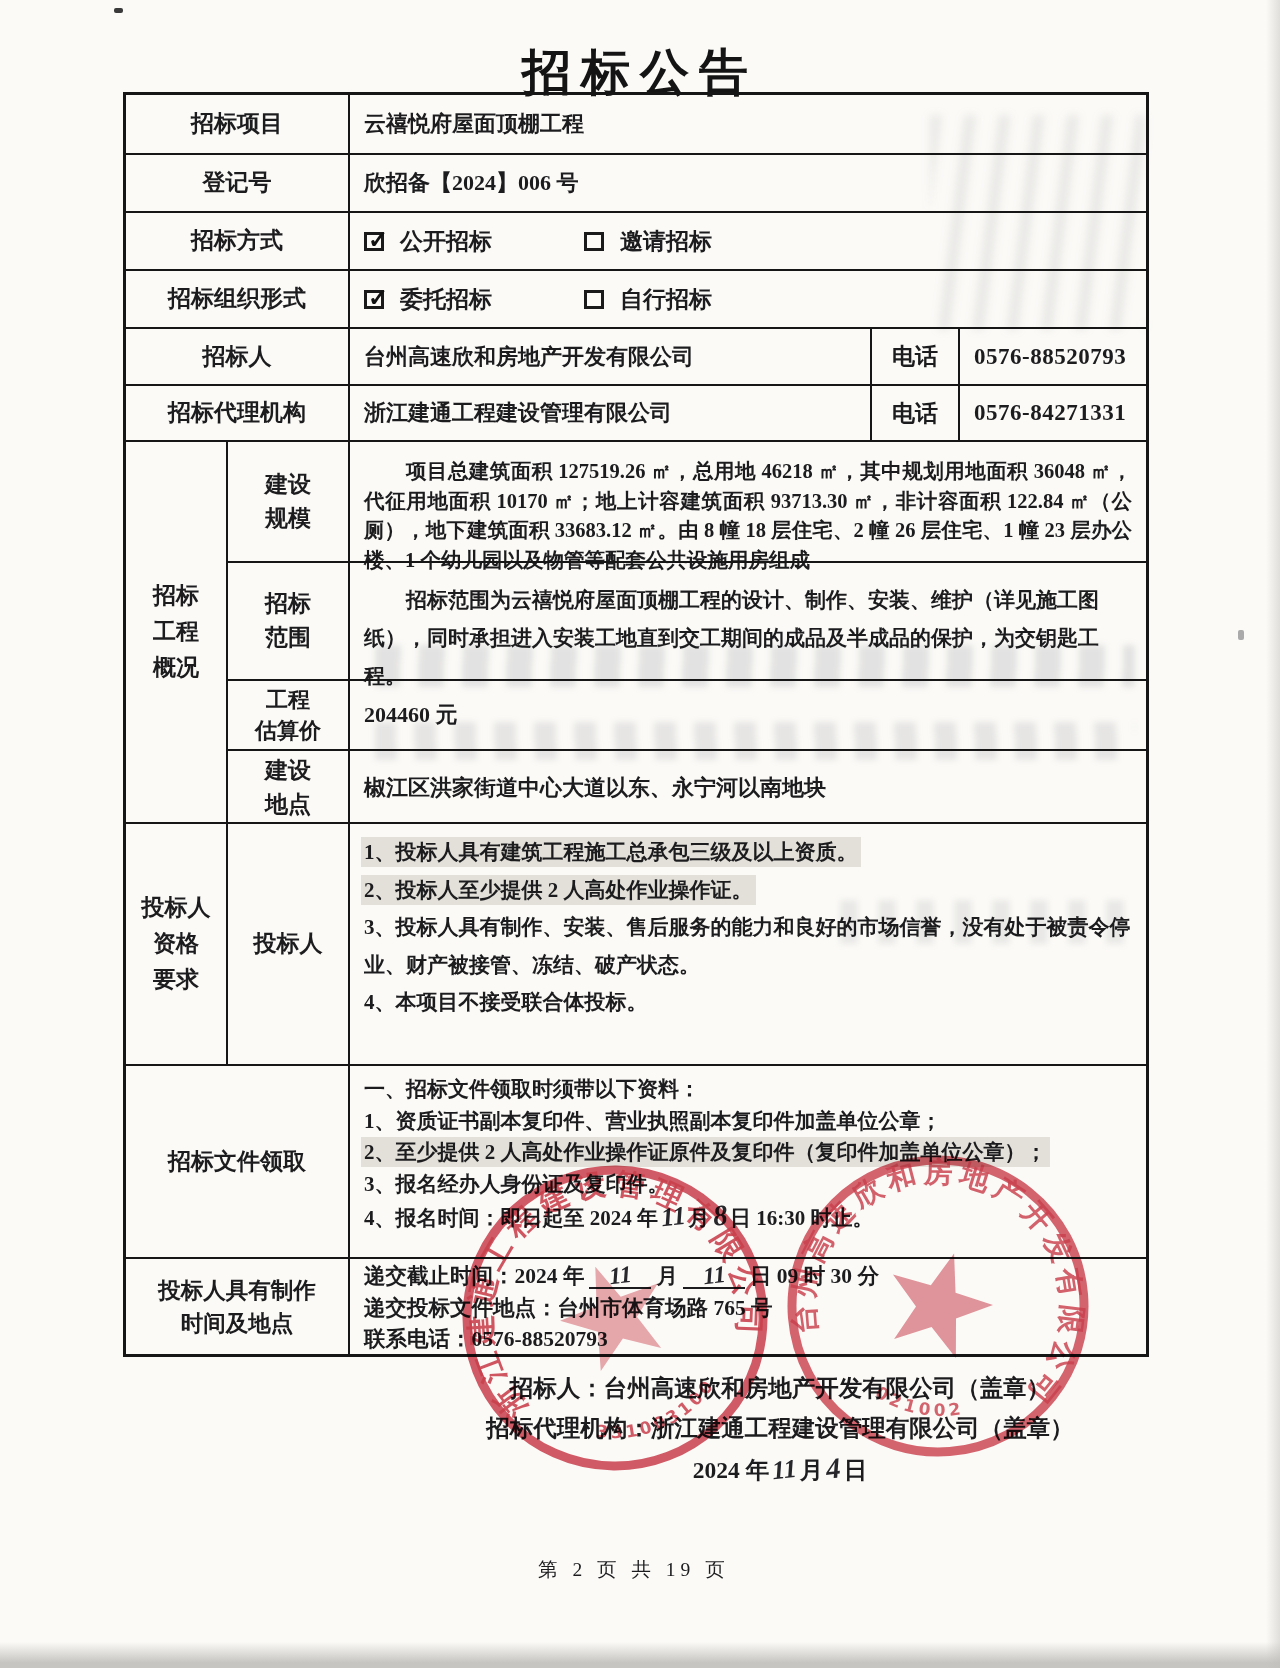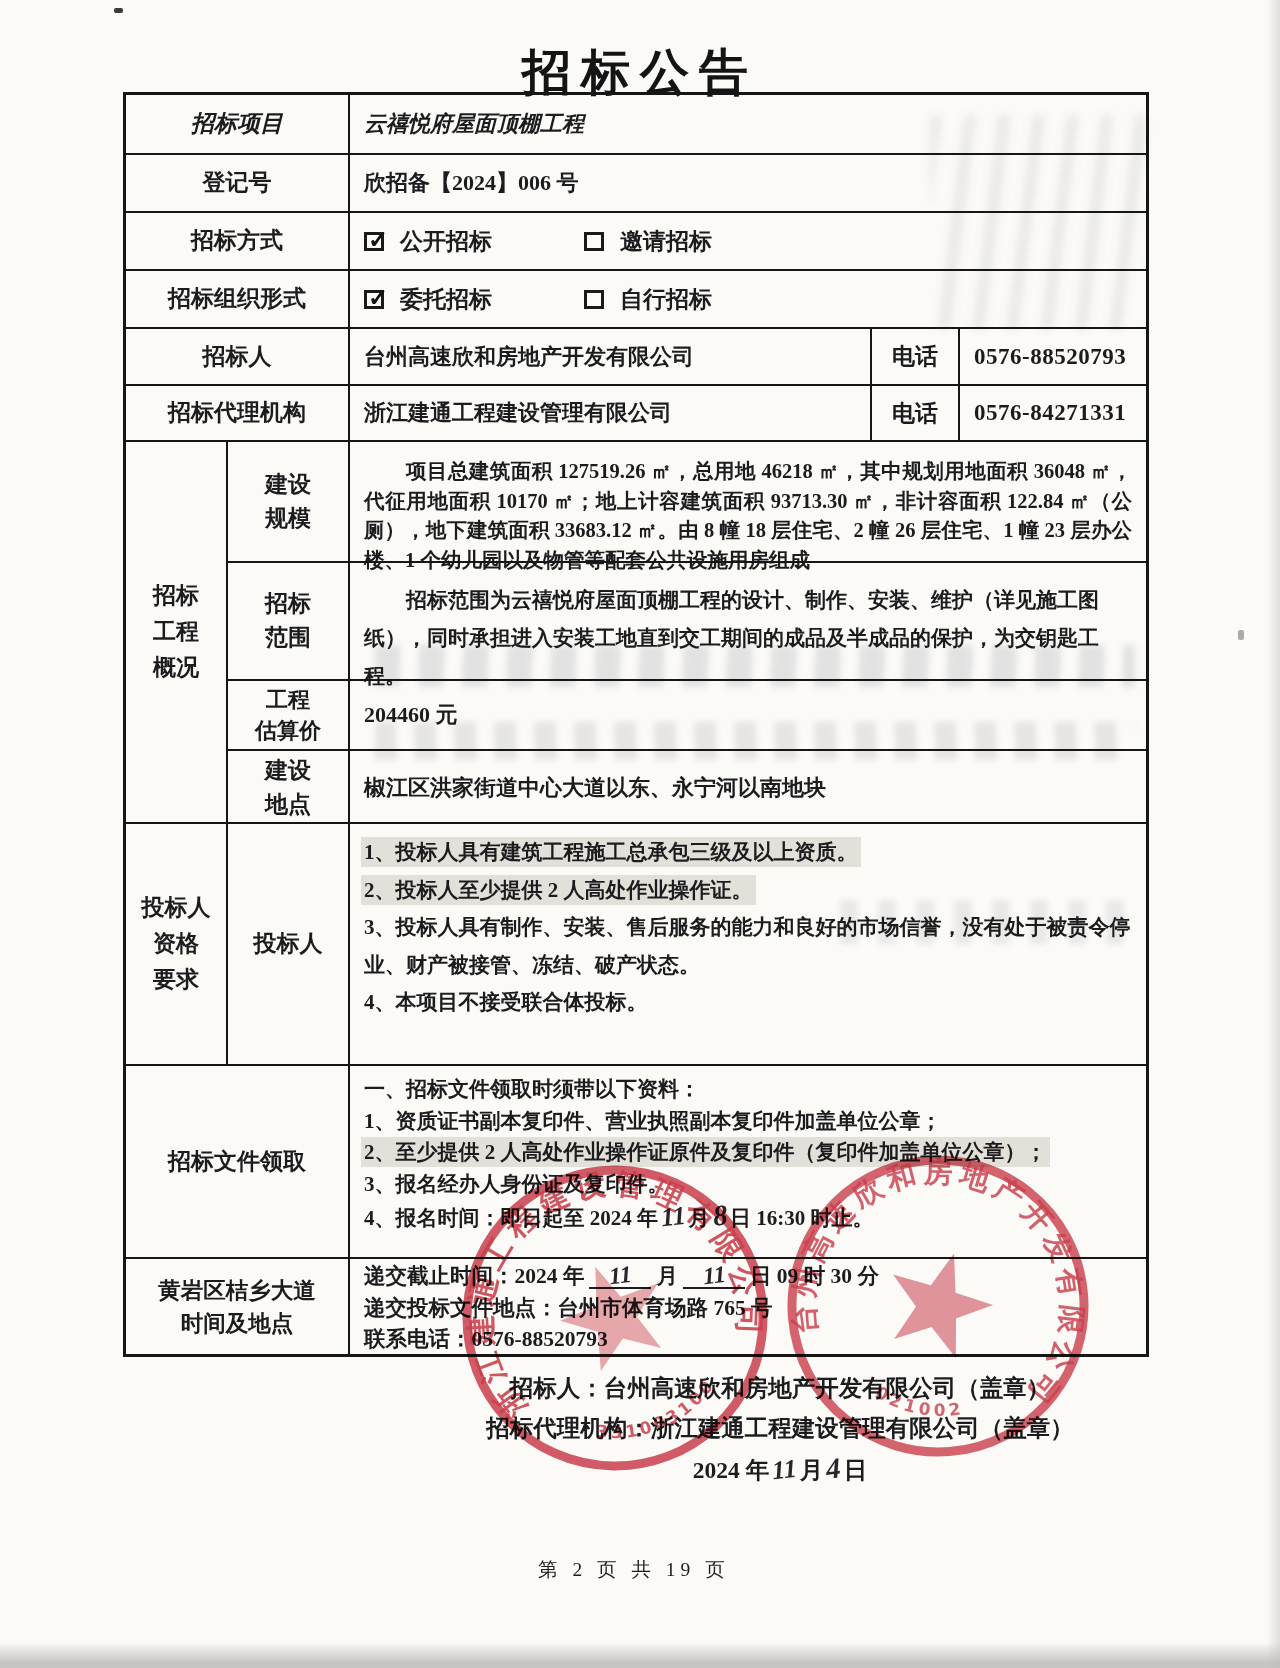--- a/index.html
+++ b/index.html
@@ -8,21 +8,21 @@
   .page { position:relative; width:1280px; height:1668px; background:#fbfaf7; overflow:hidden; }
 
   
   .doc-title { position:absolute; top:24px; left:0; width:100%; text-align:center;
     font-size:49px; font-weight:900; letter-spacing:10px; color:#141414;margin-top:16px; }
 
   
   .tbl { position:absolute; left:123px; top:92px; width:1026px; border:3.5px solid #161616;
     background:transparent; z-index:2; }
   .row { display:flex; border-top:2.8px solid #161616; }
-  .row.first { border-top:none;font-style:italic; }
+  .row.first { border-top:none; }
   .lbl { width:222px; display:flex; flex-direction:column; align-items:center; justify-content:center;
     text-align:center; font-weight:700; font-size:23px; line-height:34px; }
   .cnt { flex:1; border-left:2.8px solid #161616; display:flex; align-items:center;
     padding:4px 14px; font-weight:700; font-size:22px; }
   .cnt.block { display:block; }
   .tel { width:88px; border-left:2.8px solid #161616; display:flex; align-items:center;
     justify-content:center; font-weight:700; font-size:23px; }
   .telno { width:188px; border-left:2.8px solid #161616; display:flex; align-items:center;
     padding-left:14px; font-weight:700; font-size:23px; letter-spacing:.5px; }
 
@@ -232,21 +232,21 @@
         <div class="pline">一、招标文件领取时须带以下资料：</div>
         <div class="pline">1、资质证书副本复印件、营业执照副本复印件加盖单位公章；</div>
         <div class="pline"><span class="hl">2、至少提供 2 人高处作业操作证原件及复印件（复印件加盖单位公章）；</span></div>
         <div class="pline">3、报名经办人身份证及复印件。</div>
         <div class="pline"><span>4、报名时间：即日起至 2024 年</span><span class="hand">11</span><span>月</span><span class="hand big">8</span><span>日 16:30 时止。</span></div>
       </div>
     </div>
 
     <div class="row" style="height:97px">
       <div class="lbl" style="font-size:22.5px;line-height:33px">
-        <span>黄岩区桔乡大道</span>
+        <span>投标人具有制作</span>
         <span>时间及地点</span>
       </div>
       <div class="cnt block" style="padding-top:2px">
         <div class="sline"><span>递交截止时间：2024 年</span><span class="uhand"><span class="hand">11</span></span><span>月</span><span class="uhand"><span class="hand">11</span></span><span>日 09 时 30 分</span></div>
         <div class="sline">递交投标文件地点：台州市体育场路 765 号</div>
         <div class="sline">联系电话：0576-88520793</div>
       </div>
     </div>
 
   </div>

